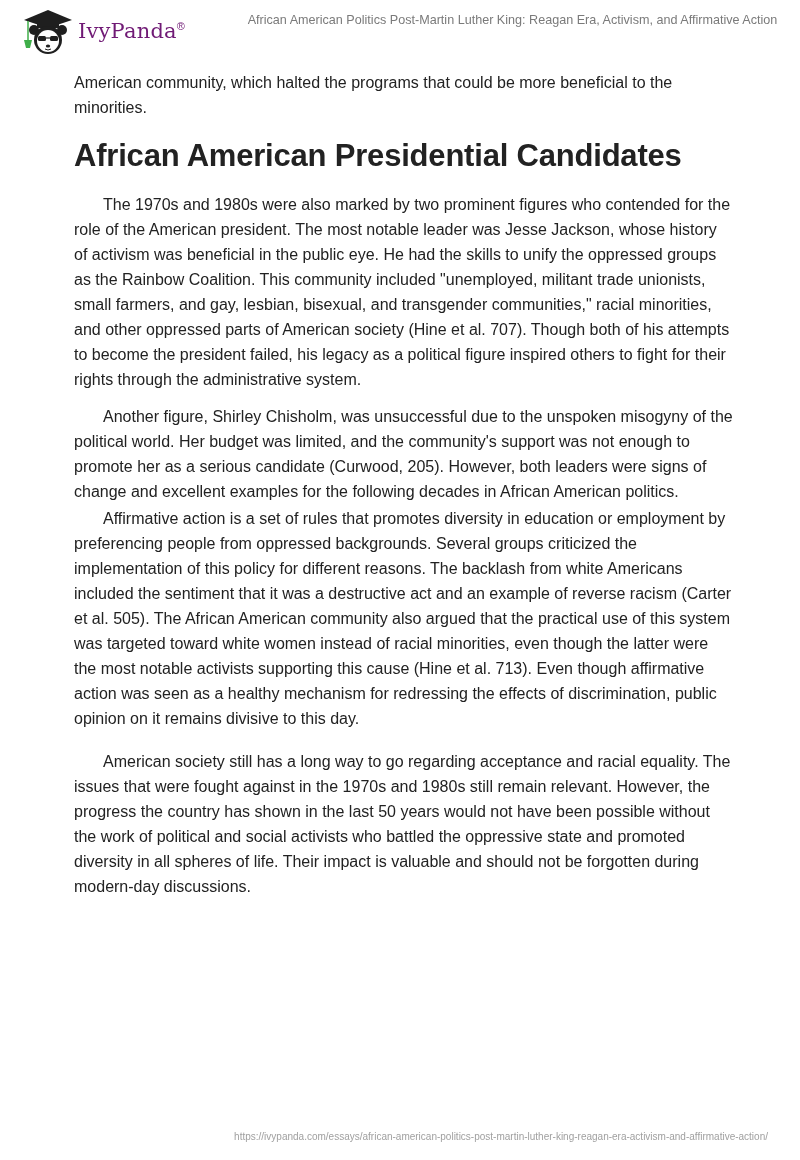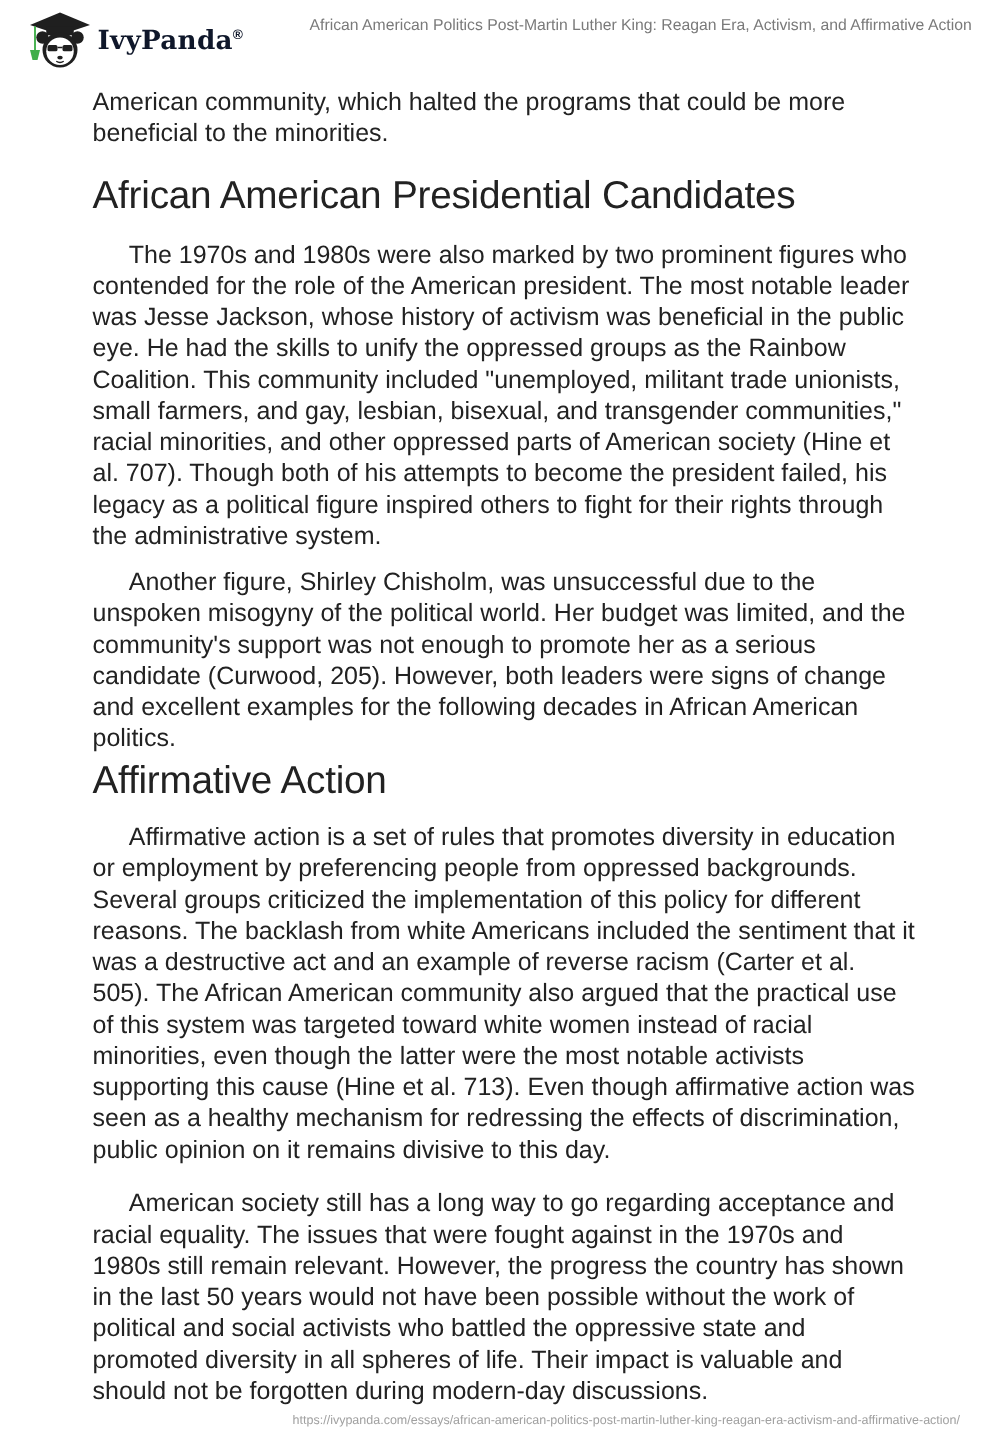--- a/index.html
+++ b/index.html
@@ -1,26 +1,26 @@
 <!DOCTYPE html>
 <html><head>
 <meta charset="utf-8">
 <style>
   html, body { margin: 0; padding: 0; background: #ffffff; }
   body { width: 800px; height: 1160px; position: relative; overflow: hidden; font-family: "Liberation Sans", sans-serif; color: #222222; }
   .header { position: absolute; left: 0; top: 0; width: 800px; height: 60px; }
   .logo { position: absolute; left: 18px; top: 6px; display: flex; align-items: center; }
   .logo-mark { width: 56px; height: 50px; }
-  .logo-text { font-family: "DejaVu Serif", serif; font-weight: bold; font-size: 21px; color: #0f172a; margin-left: 4px; letter-spacing: 0.2px; }
+  .logo-text { font-family: "DejaVu Serif", serif; font-weight: normal; font-size: 21px; color: #701a75; margin-left: 4px; letter-spacing: 0.2px; }
   .logo-text sup { font-size: 11px; font-family: "Liberation Sans", sans-serif; }
   .doc-title { position: absolute; left: 240px; top: 13px; width: 545px; text-align: center; font-size: 12.6px; color: #7a7a7a; white-space: nowrap; }
   .content { position: absolute; left: 74px; top: 70px; width: 660px; }
-  p { margin: 0 0 12px 0; font-size: 20px; line-height: 25px; color: #222222; }
+  p { margin: 0 0 12px 0; font-size: 16px; line-height: 25px; color: #222222; }
   p.indent { text-indent: 29px; }
-  h2 { margin: 0; font-size: 31px; font-weight: normal; color: #222222; line-height: 36px; letter-spacing: -0.2px; }
+  h2 { margin: 0; font-size: 31px; font-weight: bold; color: #222222; line-height: 36px; letter-spacing: -0.2px; }
   .footer-url { position: absolute; right: 32px; top: 1131px; font-size: 10px; color: #a0a0a0; white-space: nowrap; }
 </style>
 </head>
 <body>
 
 <div class="header">
   <div class="logo">
     <svg class="logo-mark" viewBox="0 0 56 50">
 
       <polygon points="6,14 30,4 54,14 30,22" fill="#1f1f1f"></polygon>
@@ -47,19 +47,18 @@
   <div class="doc-title">African American Politics Post-Martin Luther King: Reagan Era, Activism, and Affirmative Action</div>
 </div>
 
 <div class="content">
   <p style="margin-bottom:18px;">American community, which halted the programs that could be more beneficial to the minorities.</p>
 
   <h2 style="margin-bottom:18px;">African American Presidential Candidates</h2>
   <p class="indent">The 1970s and 1980s were also marked by two prominent figures who contended for the role of the American president. The most notable leader was Jesse Jackson, whose history of activism was beneficial in the public eye. He had the skills to unify the oppressed groups as the Rainbow Coalition. This community included "unemployed, militant trade unionists, small farmers, and gay, lesbian, bisexual, and transgender communities," racial minorities, and other oppressed parts of American society (Hine et al. 707). Though both of his attempts to become the president failed, his legacy as a political figure inspired others to fight for their rights through the administrative system.</p>
   <p class="indent" style="margin-bottom:2px;">Another figure, Shirley Chisholm, was unsuccessful due to the unspoken misogyny of the political world. Her budget was limited, and the community's support was not enough to promote her as a serious candidate (Curwood, 205). However, both leaders were signs of change and excellent examples for the following decades in African American politics.</p>
 
-  <h2 style="margin-bottom:16px;">Affirmative Action</h2>
   <p class="indent" style="margin-bottom:18px;">Affirmative action is a set of rules that promotes diversity in education or employment by preferencing people from oppressed backgrounds. Several groups criticized the implementation of this policy for different reasons. The backlash from white Americans included the sentiment that it was a destructive act and an example of reverse racism (Carter et al. 505). The African American community also argued that the practical use of this system was targeted toward white women instead of racial minorities, even though the latter were the most notable activists supporting this cause (Hine et al. 713). Even though affirmative action was seen as a healthy mechanism for redressing the effects of discrimination, public opinion on it remains divisive to this day.</p>
 
   <p class="indent">American society still has a long way to go regarding acceptance and racial equality. The issues that were fought against in the 1970s and 1980s still remain relevant. However, the progress the country has shown in the last 50 years would not have been possible without the work of political and social activists who battled the oppressive state and promoted diversity in all spheres of life. Their impact is valuable and should not be forgotten during modern-day discussions.</p>
 </div>
 
 <div class="footer-url">https://ivypanda.com/essays/african-american-politics-post-martin-luther-king-reagan-era-activism-and-affirmative-action/</div>
 
 </body></html>

